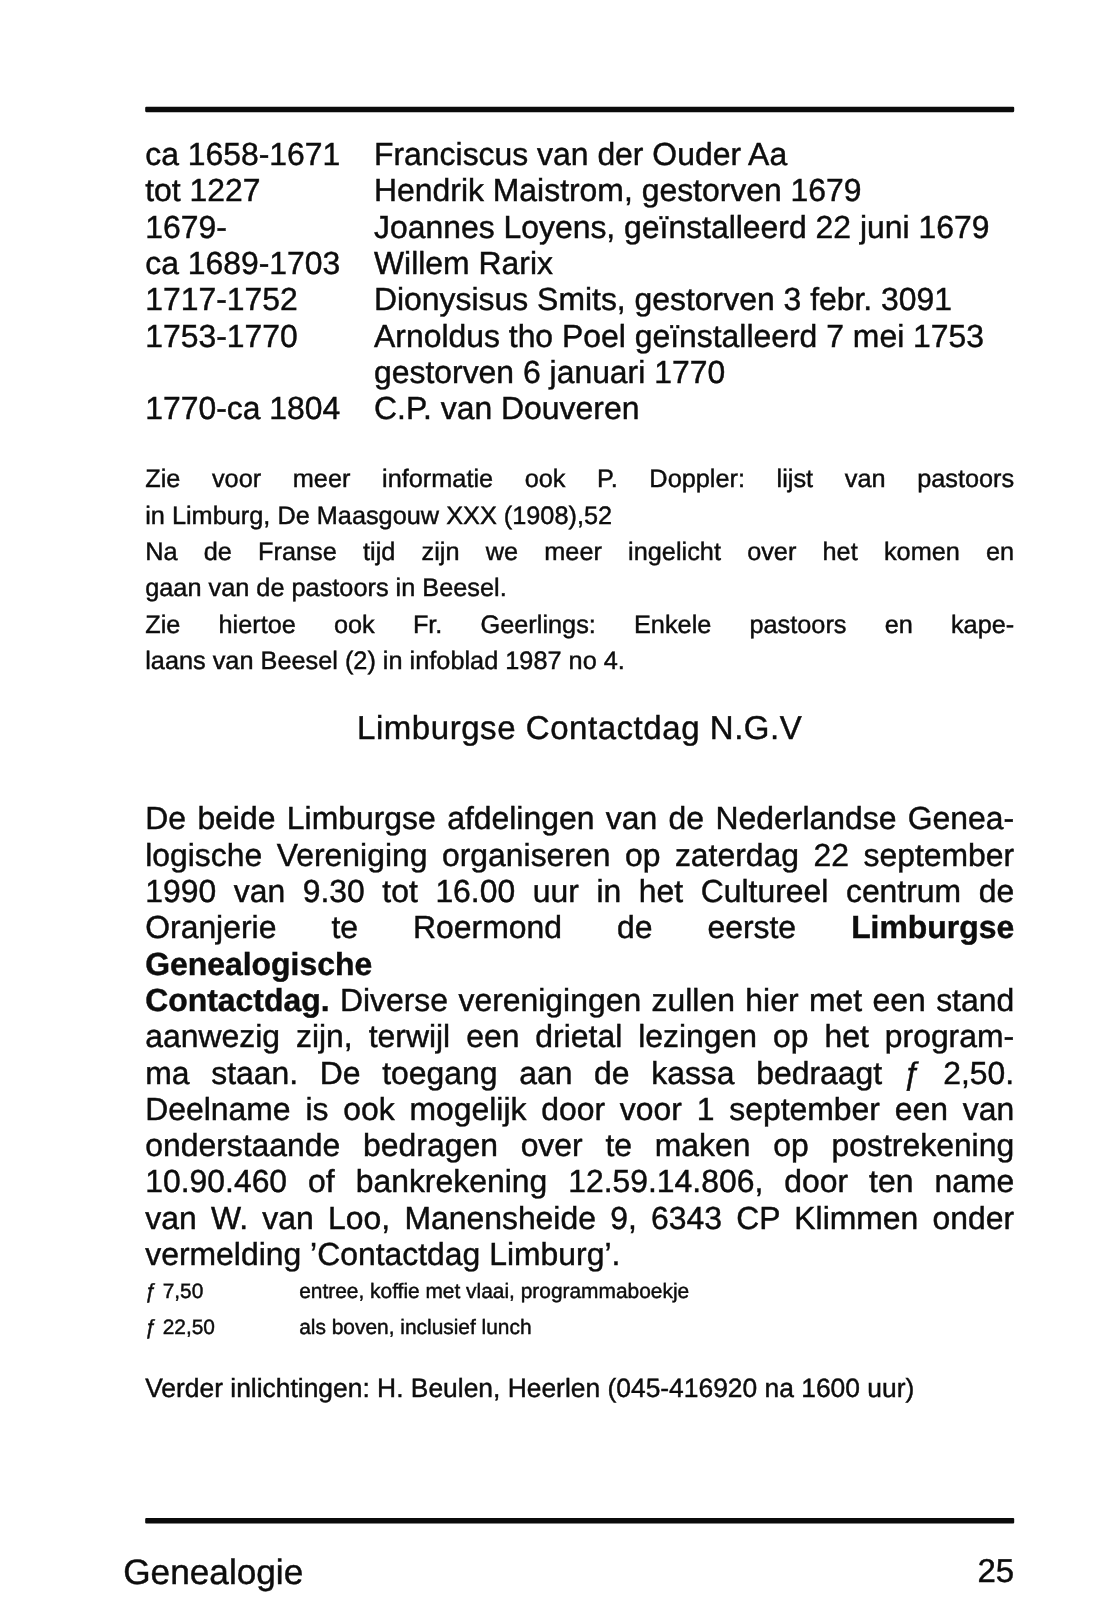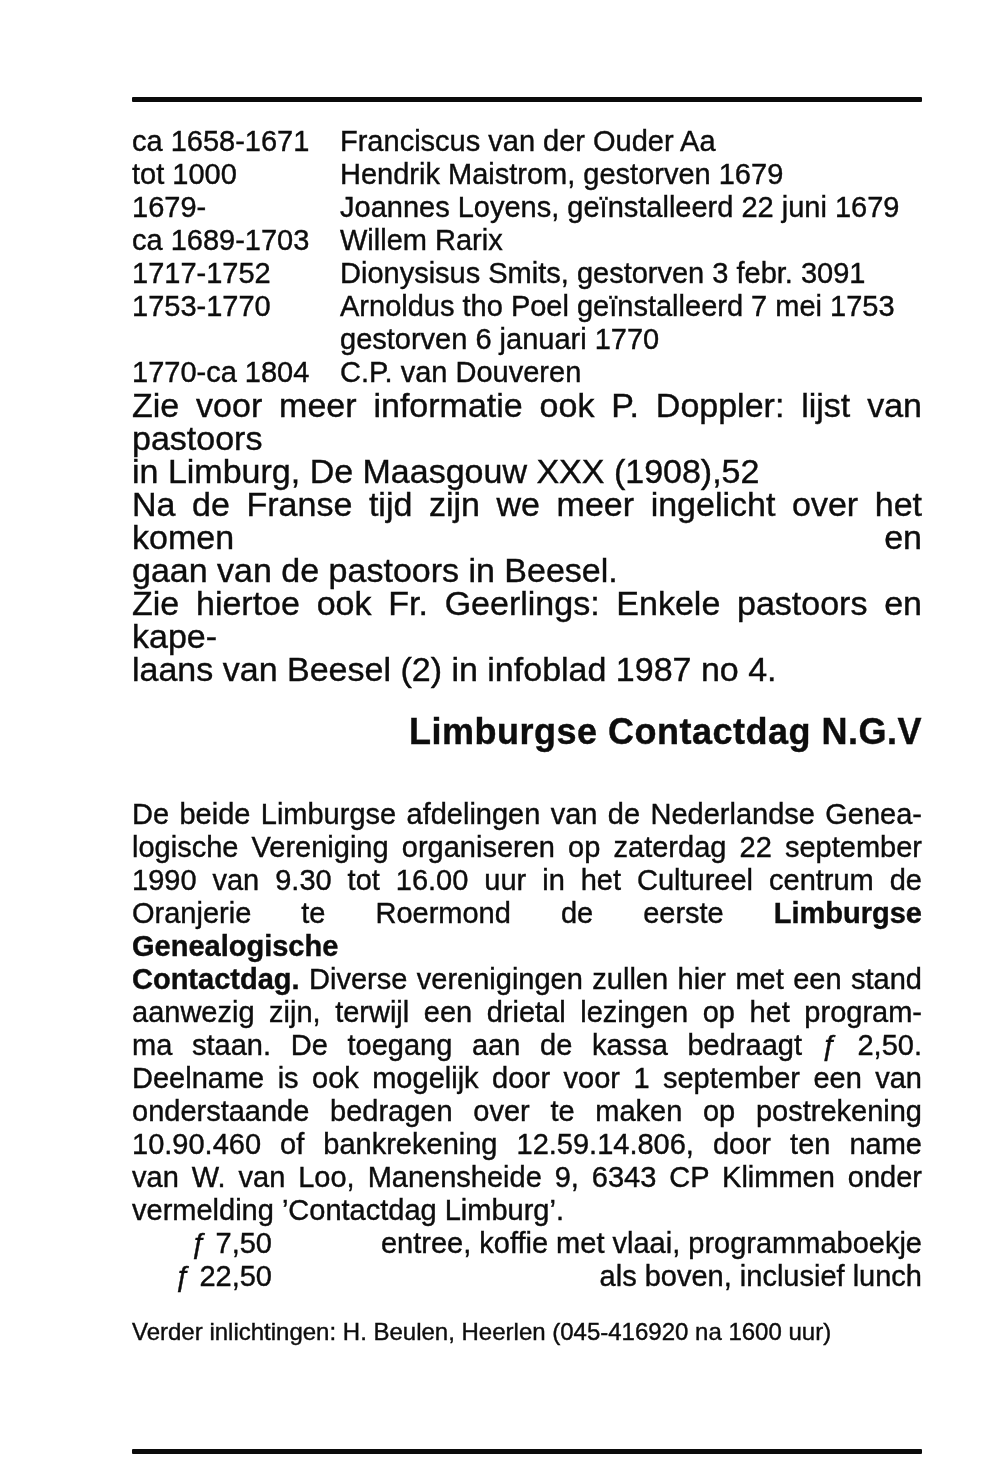--- a/index.html
+++ b/index.html
@@ -19,35 +19,35 @@
   .rule{height:5px;background:#0b0b0b;border-radius:1px;}
   .rule.bottom{margin-top:102px;}
 
   
   .pastors{margin-top:23px;font-size:29px;line-height:33px;}
   .prow{display:flex;}
   .period{width:208px;flex:none;}
   .pname{flex:1;}
 
   
-  .note{font-size:34px;line-height:33px;}
+  .note{margin-top:30px;font-size:23px;line-height:33px;}
   .article{margin-top:47px;font-size:29px;line-height:33px;}
   .tline{min-height:33px;}
   .tline.just{text-align:justify;text-align-last:justify;}
   .b{font-weight:bold;}
 
   h1.heading{
     margin:27px 0 0 0;
-    font-size:36px;line-height:38px;
-    font-weight:bold;text-align:right;
+    font-size:30px;line-height:38px;
+    font-weight:normal;text-align:center;
     letter-spacing:0.5px;
   }
 
   
-  .prices{font-size:29px;line-height:33px;text-align:right;}
+  .prices{font-size:19px;line-height:33px;}
   .amount{width:140px;flex:none;}
   .desc{flex:1;}
 
   .contact{margin-top:24px;font-size:24px;line-height:30px;}
 
   .footer{position:relative;margin-top:27px;height:34px;}
   .footer .section{
     position:absolute;left:0;right:0;text-align:left;
     font-size:32px;line-height:34px;transform:translateX(-20px);
   }
@@ -65,21 +65,21 @@
     <div class="rule top"></div>
 
     <div class="pastors">
         <div class="prow">
           <span class="period">ca 1658-1671</span>
           <span class="pname">
             <div class="tline">Franciscus van der Ouder Aa</div>
           </span>
         </div>
         <div class="prow">
-          <span class="period">tot 1000</span>
+          <span class="period">tot 1227</span>
           <span class="pname">
             <div class="tline">Hendrik Maistrom, gestorven 1679</div>
           </span>
         </div>
         <div class="prow">
           <span class="period">1679-</span>
           <span class="pname">
             <div class="tline">Joannes Loyens, geïnstalleerd 22 juni 1679</div>
           </span>
         </div>

